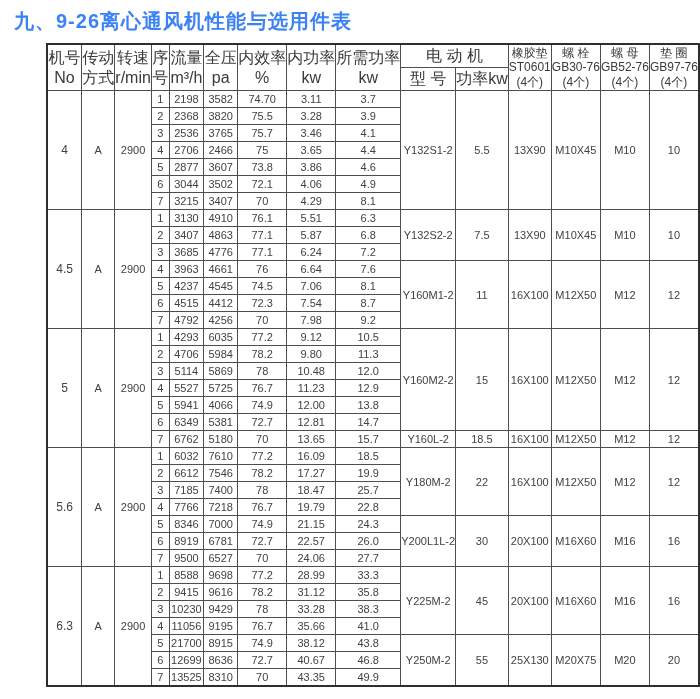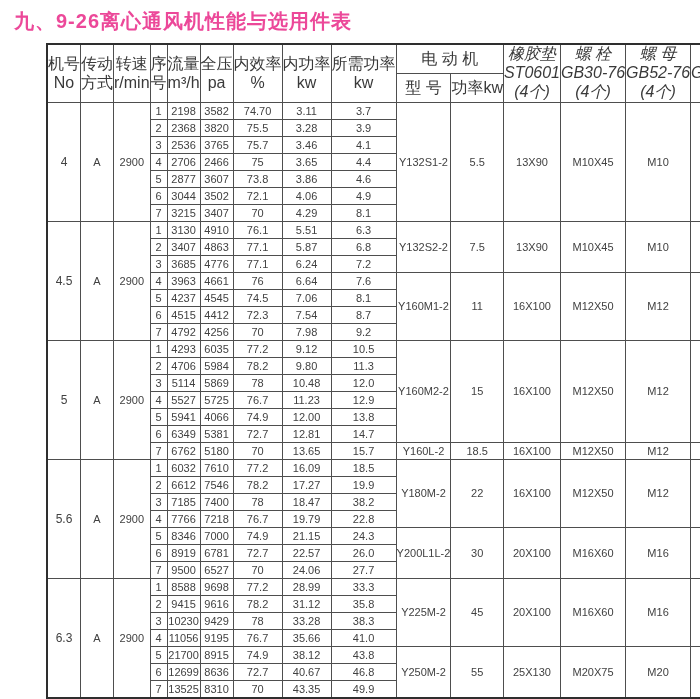--- a/index.html
+++ b/index.html
@@ -3,33 +3,33 @@
 <meta charset="utf-8">
 <style>
   html,body{margin:0;padding:0;}
   body{
     width:700px;height:699px;background:#ffffff;
     font-family:"Liberation Sans","DejaVu Sans",sans-serif;
     color:#3f3f3f;
   }
   .page{position:relative;padding:6px 0 0 14px;}
   .title{
-    font-size:20px;font-weight:bold;color:#ec4899;
+    font-size:20px;font-weight:bold;color:#3b82f6;
     margin:2px 0 8px 0;letter-spacing:1px;
   }
   table.spec{
     border-collapse:collapse;table-layout:fixed;
     margin-left:32px;border:2px solid #2e2e2e;
   }
   .spec th,.spec td{
     border:1px solid #4e4e4e;text-align:center;vertical-align:middle;
     padding:0;overflow:hidden;white-space:nowrap;
   }
   thead th{font-weight:normal;font-size:16px;line-height:1.2;height:22px;color:#3a3a3a;}
-  thead th.small{font-size:16px;line-height:1.18;font-style:italic;}
+  thead th.small{font-size:12px;line-height:1.18;}
   thead th .u{}
   tbody td{font-size:11px;height:16px;line-height:16px;color:#414141;}
   tbody td.machine{font-size:12px;}
   thead th div{pointer-events:none;}
 </style>
 </head>
 <body>
 
 <div class="page">
   <div class="title">九、9-26离心通风机性能与选用件表</div>
@@ -350,21 +350,21 @@
           <td>78.2</td>
           <td>17.27</td>
           <td>19.9</td>
         </tr>
         <tr>
           <td>3</td>
           <td>7185</td>
           <td>7400</td>
           <td>78</td>
           <td>18.47</td>
-          <td>38.2</td>
+          <td>25.7</td>
         </tr>
         <tr>
           <td>4</td>
           <td>7766</td>
           <td>7218</td>
           <td>76.7</td>
           <td>19.79</td>
           <td>22.8</td>
         </tr>
         <tr>

